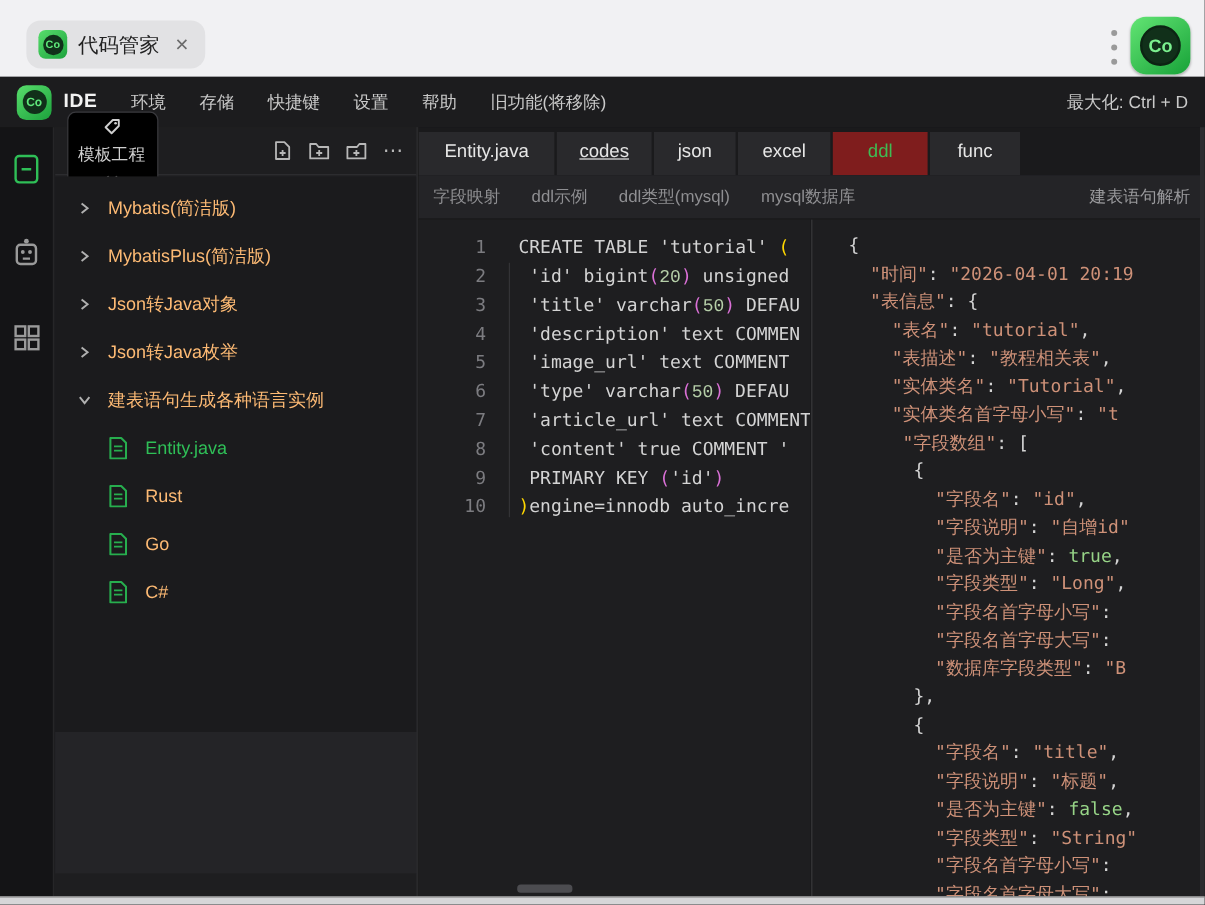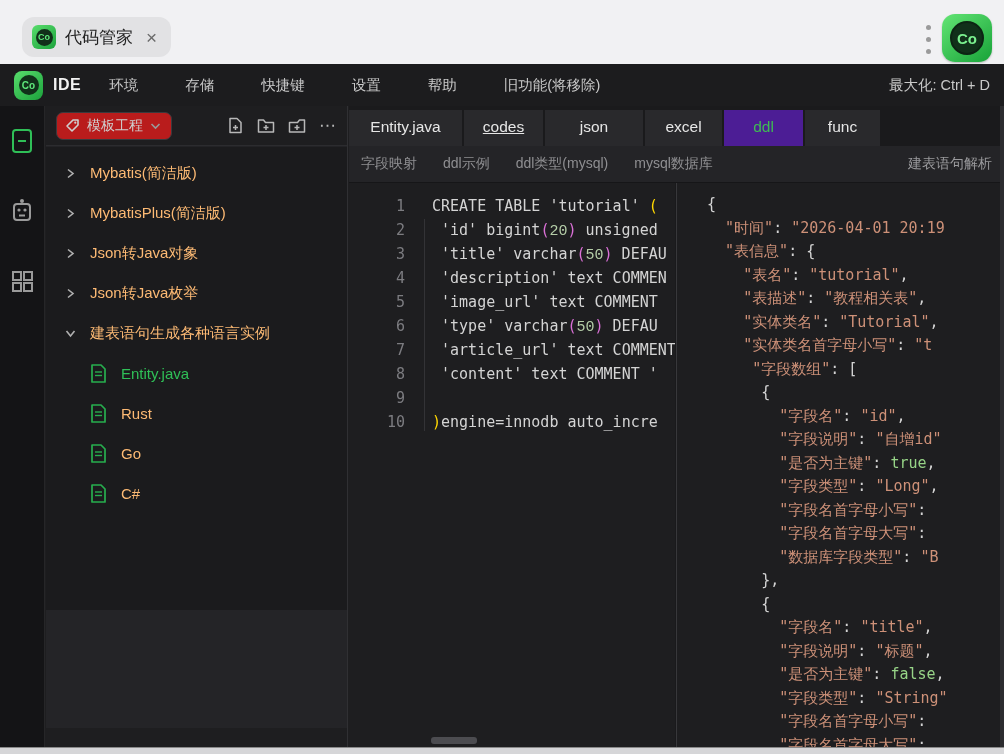--- a/index.html
+++ b/index.html
@@ -34,59 +34,59 @@
   
   .menu-bar { position:absolute; left:0; top:64px; width:1004px; height:42px; background:#1c1c1e;
               display:flex; align-items:center; padding:0 14px; }
   .menu-logo { width:29px; height:29px; border-radius:8px;
                background:linear-gradient(140deg,#58dd6c,#1ca23c);
                display:flex; align-items:center; justify-content:center; margin-right:10px; }
   .menu-logo .ring { width:20px; height:20px; border-radius:50%; background:#11301a;
                      color:#5fe87b; font-size:10px; font-weight:bold;
                      display:flex; align-items:center; justify-content:center; }
   .menu-appname { color:#f2f2f2; font-weight:bold; font-size:16px; margin-right:28px; letter-spacing:.5px; }
-  .menu-items { display:flex; gap:47px; }
+  .menu-items { display:flex; gap:28px; }
   .menu-item { color:#c9c9c9; font-size:14.5px; cursor:default; white-space:nowrap; }
   .menu-right { margin-left:auto; color:#c9c9c9; font-size:14.5px; }
 
   
   .main { position:absolute; left:0; top:106px; width:1004px; height:641px; background:#1e1e20; }
 
   
   .activity-bar { position:absolute; left:0; top:0; width:45px; height:641px; background:#141416;
                   border-right:1px solid #262628; display:flex; flex-direction:column;
                   align-items:center; padding-top:22px; gap:44px; }
   .act-icon { width:26px; height:26px; display:flex; align-items:center; justify-content:center; cursor:pointer; }
 
   
   .explorer { position:absolute; left:46px; top:0; width:302px; height:641px; background:#232326;
               border-right:1px solid #303033; }
   .exp-header { position:absolute; left:0; top:0; width:100%; height:40px; background:#1e1e20;
                 border-bottom:1px solid #2c2c2f; display:flex; align-items:center; padding:0 10px; }
   .proj-pill { display:flex; align-items:center; gap:7px; border:1px solid #3a3a3e; border-radius:7px;
-               background:#b91c1c; padding:4px 10px 4px 8px; color:#cfcfcf; font-size:14px; cursor:pointer; }
+               background:#000000; padding:4px 10px 4px 8px; color:#cfcfcf; font-size:14px; cursor:pointer;flex-direction:column; }
   .exp-actions { margin-left:auto; display:flex; align-items:center; gap:13px; }
   .exp-actions .a-icon { width:18px; height:18px; display:flex; align-items:center; justify-content:center;
                          color:#b8b8b8; cursor:pointer; }
   .tree { position:absolute; left:0; top:41px; width:100%; height:463px; background:#1b1b1d; padding-top:6px; }
   .tree-row { height:40px; display:flex; align-items:center; color:#fdba74; font-size:15px; cursor:pointer; }
   .tree-row .chev { width:14px; height:14px; margin:0 13px 0 17px; display:flex; align-items:center; justify-content:center; }
   .tree-row.file { padding-left:44px; }
   .tree-row .ficon { position:relative; width:17px; height:19px; margin-right:14px; }
   .tree-row.active-file { color:#2fbf57; }
   .tree-empty { position:absolute; left:0; top:504px; width:100%; height:118px; background:#242427; }
   .tree-bottom { position:absolute; left:0; top:622px; width:100%; height:19px; background:#1e1e20; }
 
   
   .editor-col { position:absolute; left:349px; top:0; width:655px; height:641px; background:#1a1a1c; }
   .tab-row { position:absolute; left:0; top:0; width:100%; height:40px; background:#1a1a1c;
              display:flex; align-items:flex-end; }
   .etab { height:36px; display:flex; align-items:center; justify-content:center; background:#29292c;
           color:#e6e6e6; font-size:15.5px; margin-right:2px; padding:0 0 2px 0; cursor:pointer; }
-  .etab.active { background:#4c1d95; color:#3fbb53; }
+  .etab.active { background:#7f1d1d; color:#3fbb53; }
   .subtab-row { position:absolute; left:0; top:40px; width:100%; height:37px; background:#242427;
                 border-bottom:1px solid #161618; display:flex; align-items:center; padding:0 12px; gap:26px; }
   .subtab { color:#8f8f92; font-size:14px; cursor:pointer; white-space:nowrap; }
   .subtab-right { margin-left:auto; color:#9a9a9d; font-size:14px; cursor:pointer; }
 
   
   .code-pane { position:absolute; left:0; top:77px; width:326px; height:564px; background:#1e1e20;
                overflow:hidden; font-family:"DejaVu Sans Mono", monospace; font-size:15px; }
   .code-lines { position:absolute; left:0; top:11px; width:100%; }
   .cline { height:24px; line-height:24px; white-space:pre; display:flex; }
@@ -294,21 +294,21 @@
           </div>
         </div>
       <div class="tree-empty"></div>
       <div class="tree-bottom"></div>
     </div>
 
     <div class="editor-col">
       <div class="tab-row" id="tab-row">
           <div class="etab" style="width: 113px;">Entity.java</div>
           <div class="etab" style="width: 79px; text-decoration: underline;">codes</div>
-          <div class="etab" style="width: 98px; text-align: center;">json</div>
+          <div class="etab" style="width: 68px; text-align: center;">json</div>
           <div class="etab" style="width: 77px;">excel</div>
           <div class="etab active" style="width: 79px;">ddl</div>
           <div class="etab" style="width: 75px;">func</div>
         </div>
       <div class="subtab-row">
         <span class="subtab">字段映射</span>
           <span class="subtab">ddl示例</span>
           <span class="subtab">ddl类型(mysql)</span>
           <span class="subtab">mysql数据库</span>
         <span class="subtab-right">建表语句解析</span>
@@ -317,22 +317,22 @@
       <div class="code-pane">
         <div class="indent-guide"></div>
         <div class="code-lines" id="code-lines">
             <div class="cline"><span class="lno">1</span><span class="ltxt"><span class="tk-p">CREATE TABLE 'tutorial' </span><span class="tk-g">(</span></span></div>
             <div class="cline"><span class="lno">2</span><span class="ltxt"><span class="tk-p"> 'id' bigint</span><span class="tk-k">(</span><span class="tk-n">20</span><span class="tk-k">)</span><span class="tk-p"> unsigned</span></span></div>
             <div class="cline"><span class="lno">3</span><span class="ltxt"><span class="tk-p"> 'title' varchar</span><span class="tk-k">(</span><span class="tk-n">50</span><span class="tk-k">)</span><span class="tk-p"> DEFAU</span></span></div>
             <div class="cline"><span class="lno">4</span><span class="ltxt"><span class="tk-p"> 'description' text COMMEN</span></span></div>
             <div class="cline"><span class="lno">5</span><span class="ltxt"><span class="tk-p"> 'image_url' text COMMENT </span></span></div>
             <div class="cline"><span class="lno">6</span><span class="ltxt"><span class="tk-p"> 'type' varchar</span><span class="tk-k">(</span><span class="tk-n">50</span><span class="tk-k">)</span><span class="tk-p"> DEFAU</span></span></div>
             <div class="cline"><span class="lno">7</span><span class="ltxt"><span class="tk-p"> 'article_url' text COMMENT</span></span></div>
-            <div class="cline"><span class="lno">8</span><span class="ltxt"><span class="tk-p"> 'content' text COMMENT '</span></span></div>
-            <div class="cline"><span class="lno">9</span></div>
+            <div class="cline"><span class="lno">8</span><span class="ltxt"><span class="tk-p"> 'content' true COMMENT '</span></span></div>
+            <div class="cline"><span class="lno">9</span><span class="ltxt"><span class="tk-p"> PRIMARY KEY </span><span class="tk-k">(</span><span class="tk-p">'id'</span><span class="tk-k">)</span></span></div>
             <div class="cline"><span class="lno">10</span><span class="ltxt"><span class="tk-g">)</span><span class="tk-p">engine=innodb auto_incre</span></span></div>
           </div>
         <div class="h-scroll"></div>
       </div>
 
       <div class="json-pane">
         <div class="json-inner" id="json-lines">
             <div class="jline"><span class="tk-p"></span><span class="tk-p">{</span></div>
             <div class="jline"><span class="tk-p">  </span><span class="tk-o">"时间"</span><span class="tk-p">: </span><span class="tk-o">"2026-04-01 20:19</span></div>
             <div class="jline"><span class="tk-p">  </span><span class="tk-o">"表信息"</span><span class="tk-p">: {</span></div>

